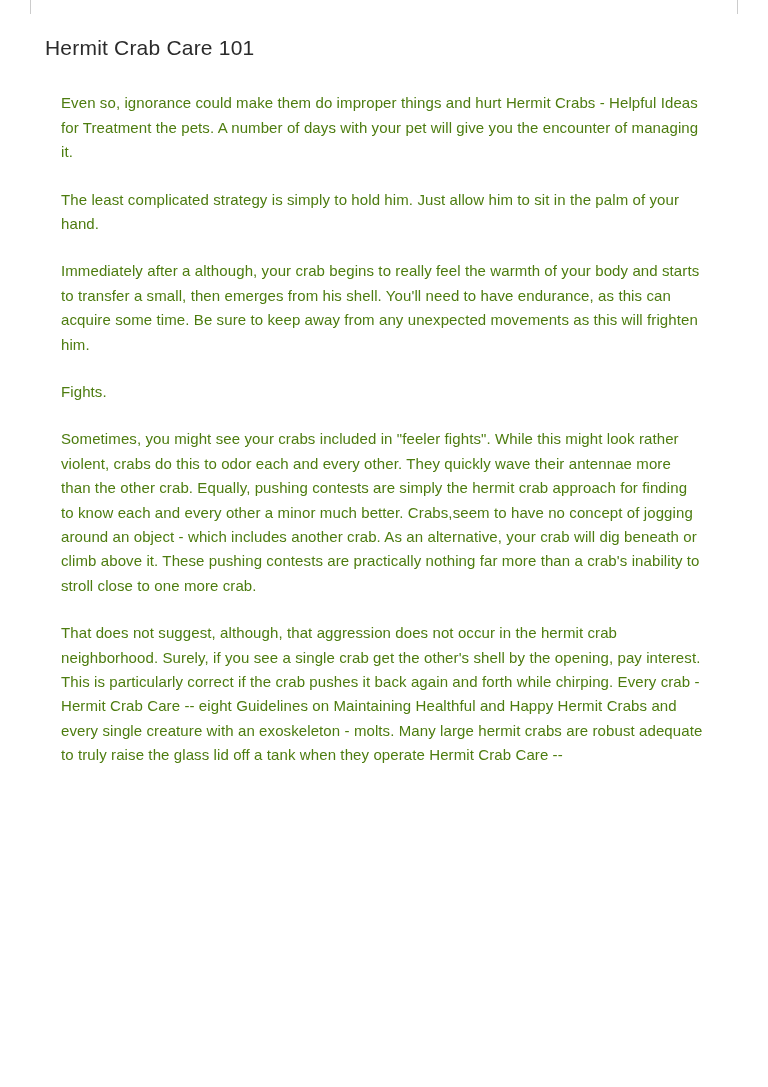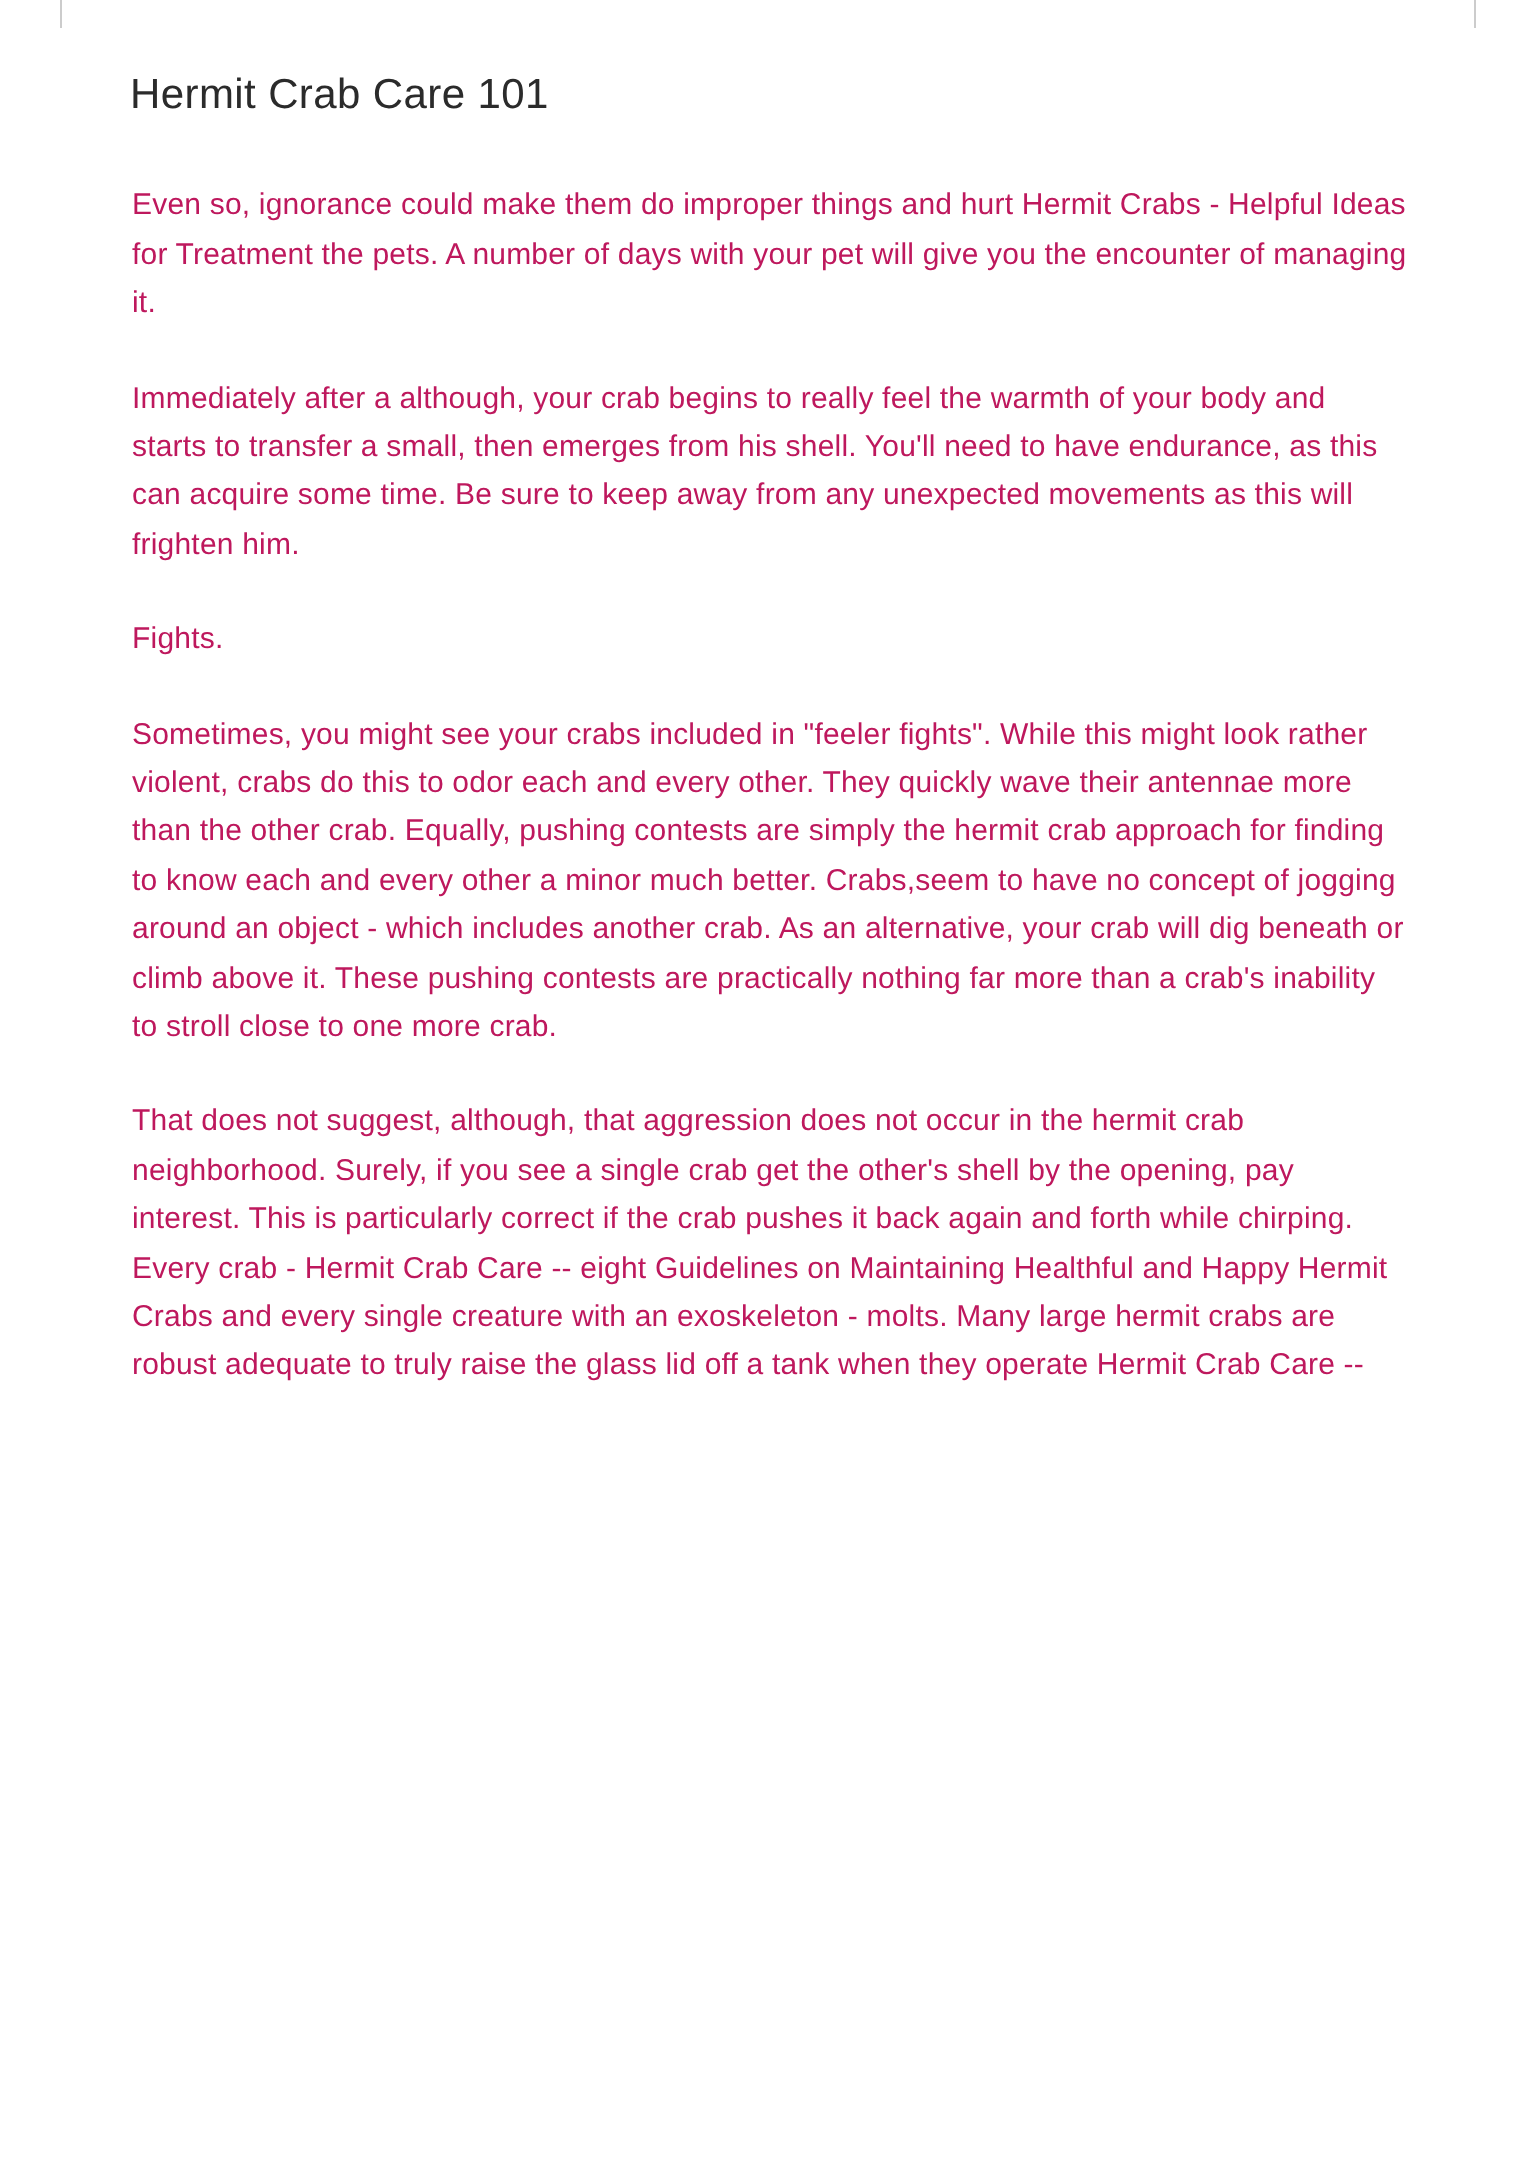--- a/index.html
+++ b/index.html
@@ -18,46 +18,47 @@
   .corner-mark {
     position: absolute;
     top: 0;
     width: 1px;
     height: 14px;
     background: #cccccc;
   }
   .corner-mark.left  { left: 30px; }
   .corner-mark.right { left: 737px; }
   .page {
-    padding: 26px 64px 0 65px;
+    padding: 26px 64px 0 45px;
     box-sizing: border-box;
     width: 768px;
   }
   .page-title {
     font-size: 21px;
     font-weight: 400;
     color: #2b2b2b;
     margin: 8px 0 30px 0;
     line-height: 1.3;
     letter-spacing: 0.2px;
   }
   .para {
     font-size: 15px;
     line-height: 24.4px;
-    margin: 0 0 23px 1px;
-    color: #be185d;
+    margin: 0 0 23px 16px;
+    color: #4d7c0f;
     letter-spacing: 0.1px;
   }
 </style>
 </head>
 <body>
 
 <div class="corner-mark left"></div>
 <div class="corner-mark right"></div>
 
 <div class="page">
   <h1 class="page-title">Hermit Crab Care 101</h1>
   <p class="para">Even so, ignorance could make them do improper things and hurt Hermit Crabs - Helpful Ideas for Treatment the pets. A number of days with your pet will give you the encounter of managing it.</p>
+  <p class="para">The least complicated strategy is simply to hold him. Just allow him to sit in the palm of your hand.</p>
   <p class="para">Immediately after a although, your crab begins to really feel the warmth of your body and starts to transfer a small, then emerges from his shell. You'll need to have endurance, as this can acquire some time. Be sure to keep away from any unexpected movements as this will frighten him.</p>
   <p class="para">Fights.</p>
   <p class="para">Sometimes, you might see your crabs included in "feeler fights". While this might look rather violent, crabs do this to odor each and every other. They quickly wave their antennae more than the other crab. Equally, pushing contests are simply the hermit crab approach for finding to know each and every other a minor much better. Crabs,seem to have no concept of jogging around an object - which includes another crab. As an alternative, your crab will dig beneath or climb above it. These pushing contests are practically nothing far more than a crab's inability to stroll close to one more crab.</p>
   <p class="para">That does not suggest, although, that aggression does not occur in the hermit crab neighborhood. Surely, if you see a single crab get the other's shell by the opening, pay interest. This is particularly correct if the crab pushes it back again and forth while chirping. Every crab - Hermit Crab Care -- eight Guidelines on Maintaining Healthful and Happy Hermit Crabs and every single creature with an exoskeleton - molts. Many large hermit crabs are robust adequate to truly raise the glass lid off a tank when they operate Hermit Crab Care --</p>
 </div>
 
 </body></html>

